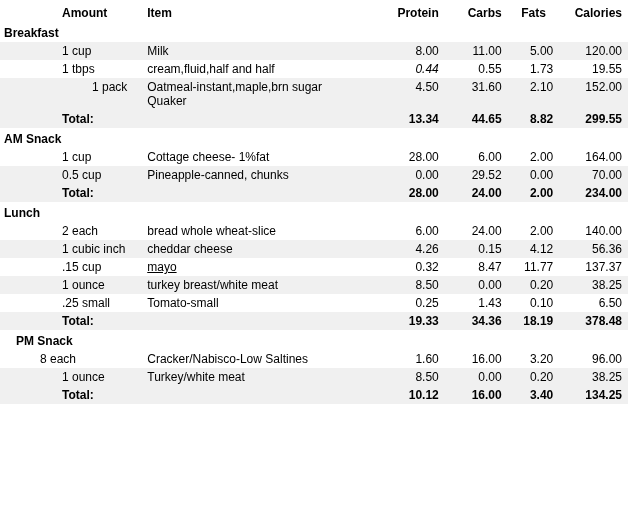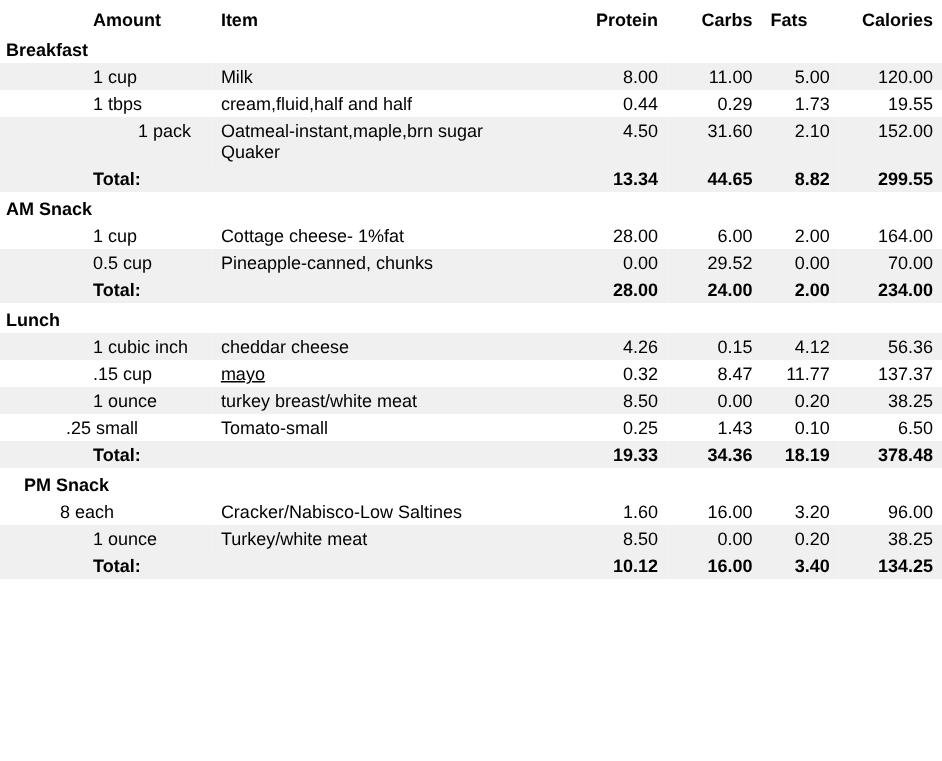--- a/index.html
+++ b/index.html
@@ -52,39 +52,39 @@
 <body>
 
 <div class="table-container">
   <table>
     <tbody id="table-body">
     <tr class="col-header">
     <th style="width:110px; padding-left:62px;">Amount</th>
     <th style="width:200px;">Item</th>
     <th style="width:65px; text-align:right;">Protein</th>
     <th style="width:55px; text-align:right;">Carbs</th>
-    <th style="width:45px; text-align:left;">Fats</th>
+    <th style="width:45px; text-align:center;">Fats</th>
     <th style="width:60px; text-align:right;">Calories</th>
   </tr>
         <tr class="section-header">
           <td colspan="6" style="padding-left:4px;">Breakfast</td>
         </tr>
         <tr class="data-row alt-row">
       <td style="padding-left:62px; width:110px;">1 cup</td>
       <td style="width:200px; ">Milk</td>
       <td class="num" style="width:65px; text-align:right;">8.00</td>
       <td class="num" style="width:55px; text-align:right; color:inherit">11.00</td>
       <td class="num" style="width:45px; text-align:right;">5.00</td>
       <td class="num" style="width:60px; text-align:right;">120.00</td>
     </tr>
         <tr class="data-row">
       <td style="padding-left:62px; width:110px;">1 tbps</td>
       <td style="width:200px; ">cream,fluid,half and half</td>
-      <td class="num" style="width:65px; text-align:right;">0.44</td>
-      <td class="num" style="width:55px; text-align:right; color:inherit">0.29</td>
+      <td class="num" style="width:65px; text-align:right;font-style:italic;">0.44</td>
+      <td class="num" style="width:55px; text-align:right; color:inherit">0.55</td>
       <td class="num" style="width:45px; text-align:right;">1.73</td>
       <td class="num" style="width:60px; text-align:right;">19.55</td>
     </tr>
         <tr class="data-row alt-row">
       <td style="padding-left:92px; width:110px;">1 pack</td>
       <td style="width:200px; white-space:normal;">Oatmeal-instant,maple,brn sugar Quaker</td>
       <td class="num" style="width:65px; text-align:right;">4.50</td>
       <td class="num" style="width:55px; text-align:right; color:inherit">31.60</td>
       <td class="num" style="width:45px; text-align:right;">2.10</td>
       <td class="num" style="width:60px; text-align:right;">152.00</td>
@@ -118,20 +118,28 @@
         <tr class="total-row alt-row">
     <td colspan="2" style="padding-left:62px; font-weight:bold;">Total:</td>
     <td class="num" style="text-align:right; font-weight:bold;">28.00</td>
     <td class="num" style="text-align:right; font-weight:bold;">24.00</td>
     <td class="num" style="text-align:right; font-weight:bold;">2.00</td>
     <td class="num" style="text-align:right; font-weight:bold;">234.00</td>
   </tr>
         <tr class="section-header">
           <td colspan="6" style="padding-left:4px;">Lunch</td>
         </tr>
+        <tr class="data-row">
+      <td style="padding-left:62px; width:110px;">2 each</td>
+      <td style="width:200px; ">bread whole wheat-slice</td>
+      <td class="num" style="width:65px; text-align:right;">6.00</td>
+      <td class="num" style="width:55px; text-align:right; color:inherit">24.00</td>
+      <td class="num" style="width:45px; text-align:right;">2.00</td>
+      <td class="num" style="width:60px; text-align:right;">140.00</td>
+    </tr>
         <tr class="data-row alt-row">
       <td style="padding-left:62px; width:110px;">1 cubic inch</td>
       <td style="width:200px; ">cheddar cheese</td>
       <td class="num" style="width:65px; text-align:right;">4.26</td>
       <td class="num" style="width:55px; text-align:right; color:inherit">0.15</td>
       <td class="num" style="width:45px; text-align:right;">4.12</td>
       <td class="num" style="width:60px; text-align:right;">56.36</td>
     </tr>
         <tr class="data-row">
       <td style="padding-left:62px; width:110px;">.15 cup</td>
@@ -143,21 +151,21 @@
     </tr>
         <tr class="data-row alt-row">
       <td style="padding-left:62px; width:110px;">1 ounce</td>
       <td style="width:200px; ">turkey breast/white meat</td>
       <td class="num" style="width:65px; text-align:right;">8.50</td>
       <td class="num" style="width:55px; text-align:right; color:inherit">0.00</td>
       <td class="num" style="width:45px; text-align:right;">0.20</td>
       <td class="num" style="width:60px; text-align:right;">38.25</td>
     </tr>
         <tr class="data-row">
-      <td style="padding-left:44px; width:110px;">.25 small</td>
+      <td style="padding-left:62px; width:110px;">.25 small</td>
       <td style="width:200px; ">Tomato-small</td>
       <td class="num" style="width:65px; text-align:right;">0.25</td>
       <td class="num" style="width:55px; text-align:right; color:inherit">1.43</td>
       <td class="num" style="width:45px; text-align:right;">0.10</td>
       <td class="num" style="width:60px; text-align:right;">6.50</td>
     </tr>
         <tr class="total-row alt-row">
     <td colspan="2" style="padding-left:62px; font-weight:bold;">Total:</td>
     <td class="num" style="text-align:right; font-weight:bold;">19.33</td>
     <td class="num" style="text-align:right; font-weight:bold;">34.36</td>

